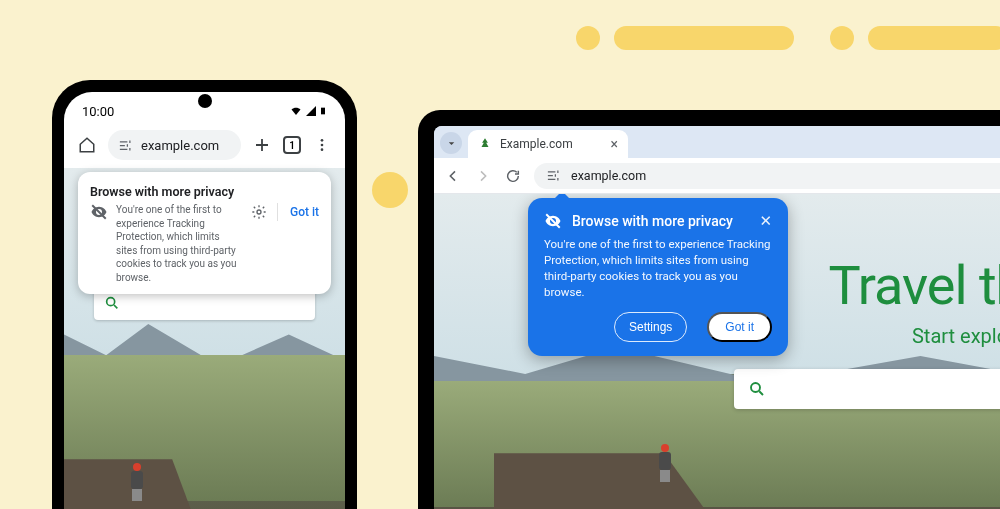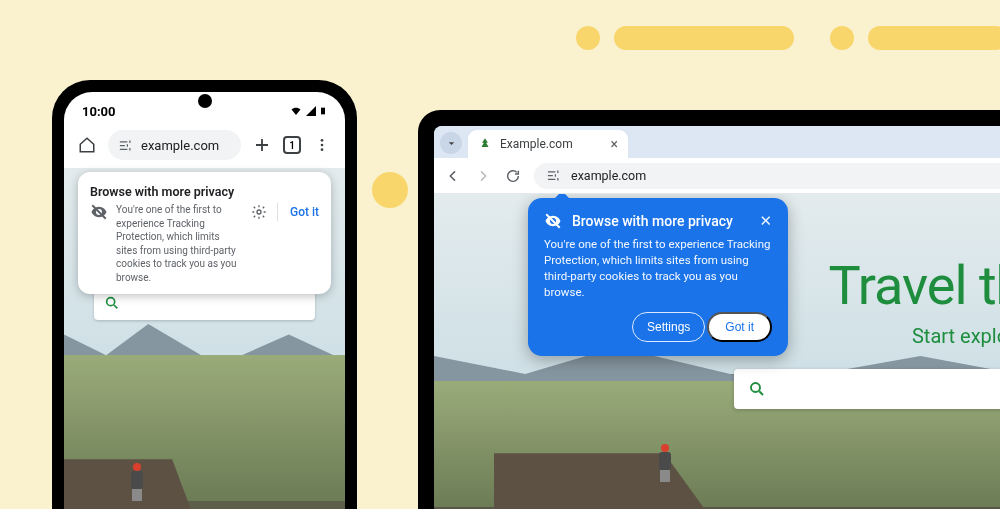--- a/index.html
+++ b/index.html
@@ -49,21 +49,21 @@
     width: 14px; height: 14px;
     background: #000; border-radius: 50%;
     z-index: 10;
   }
   .phone-status {
     display: flex;
     justify-content: space-between;
     align-items: center;
     padding: 10px 18px 4px 18px;
     font-size: 13px;
-    font-weight: 700;
+    font-weight: 400;
     height: 32px;
   }
   .phone-status .icons { display:flex; gap:2px; align-items:center; }
   .phone-toolbar {
     display: flex;
     align-items: center;
     gap: 10px;
     padding: 6px 12px 8px 12px;
   }
   .m-addressbar {
@@ -223,21 +223,21 @@
   .d-popup::before{
     content:""; position:absolute; top:-7px; left:26px;
     border-left:8px solid transparent;
     border-right:8px solid transparent;
     border-bottom:8px solid #1a73e8;
   }
   .d-popup-head{display:flex;align-items:center;gap:10px;margin-bottom:6px;}
   .d-popup-title{font-size:14px;font-weight:500;}
   .d-popup-close{margin-left:auto;font-size:15px;opacity:.9;}
   .d-popup-body{font-size:11.5px;line-height:1.4;opacity:.95;}
-  .d-popup-actions{display:flex;justify-content:flex-end;gap:2px;margin-top:12px;}
+  .d-popup-actions{display:flex;justify-content:flex-end;gap:20px;margin-top:12px;}
   .btn-outline{border:1px solid rgba(255,255,255,.85);color:#fff;background:transparent;
     padding:6px 14px;border-radius:18px;font-size:12px;}
   .btn-solid{background:#fff;color:#1a73e8;
     padding:6px 16px;border-radius:18px;font-size:12px;font-weight:500;}
 
   svg{display:block;}
 </style>
 </head>
 <body>
 

